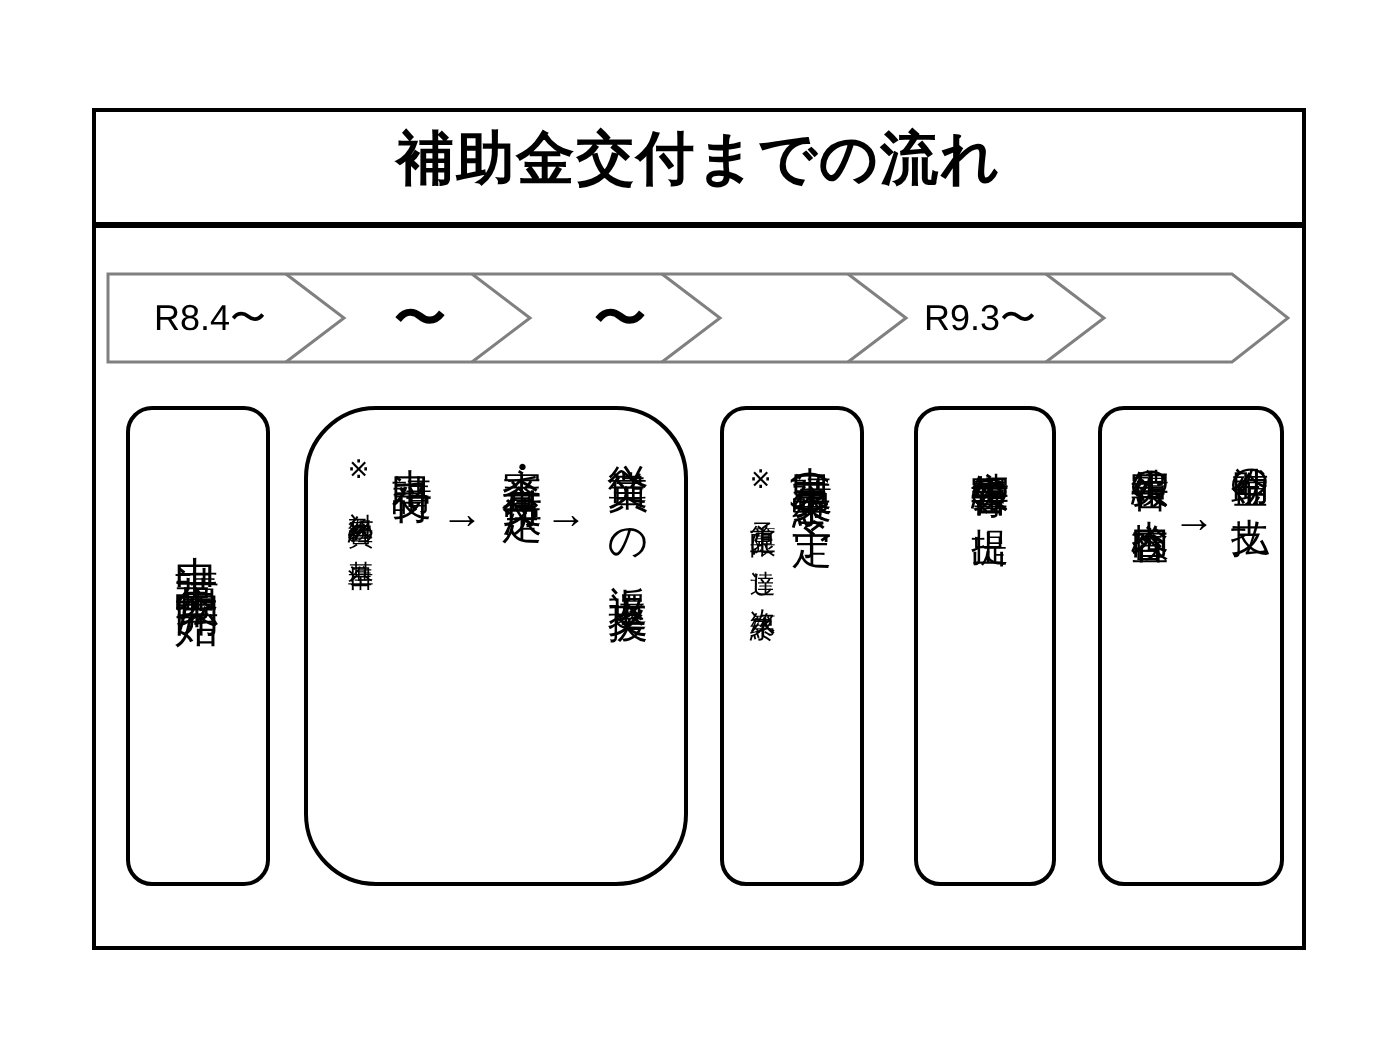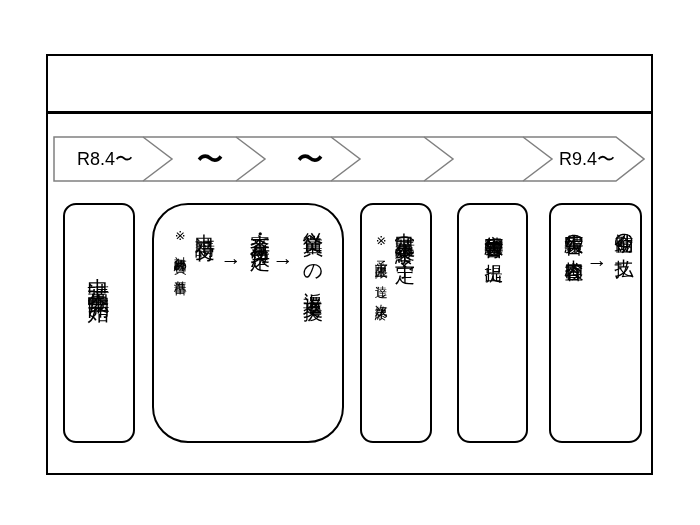--- a/index.html
+++ b/index.html
@@ -89,35 +89,36 @@
     font-size: 21px;
     line-height: 1;
   }
 </style>
 </head>
 <body>
 
 <div class="screen">
   <div class="frame">
 
+    <div class="title">補助金交付までの流れ</div>
     <div class="title-rule"></div>
 
     <div class="timeline">
       <svg width="592" height="46" viewBox="0 0 592 46">
         <polygon points="1,1 563,1 591,23 563,45 1,45" fill="#ffffff" stroke="#808080" stroke-width="1.5"></polygon>
         <polyline points="90,1 119,23 90,45" fill="none" stroke="#808080" stroke-width="1.5"></polyline>
         <polyline points="183,1 212,23 183,45" fill="none" stroke="#808080" stroke-width="1.5"></polyline>
         <polyline points="278,1 307,23 278,45" fill="none" stroke="#808080" stroke-width="1.5"></polyline>
         <polyline points="371,1 400,23 371,45" fill="none" stroke="#808080" stroke-width="1.5"></polyline>
         <polyline points="470,1 499,23 470,45" fill="none" stroke="#808080" stroke-width="1.5"></polyline>
       </svg>
       <span class="tl-label" style="left:52px">R8.4〜</span>
       <span class="tl-label big" style="left:157px">〜</span>
       <span class="tl-label big" style="left:257px">〜</span>
-      <span class="tl-label" style="left:534px">R9.4〜</span>
+      <span class="tl-label" style="left:437px">R9.3〜</span>
     </div>
 
     <div class="box" style="left:15px; width:72px">
       <span class="v big" style="left:34px; top:55px">申請募集開始</span>
     </div>
 
     <div class="box wide" style="left:104px; width:192px">
       <span class="v note" style="left:26px; top:23px">※対象経費の基準日</span>
       <span class="v main" style="left:51px; top:13px">申請受付</span>
       <span class="h-arrow" style="left:77px; top:42px">→</span>

